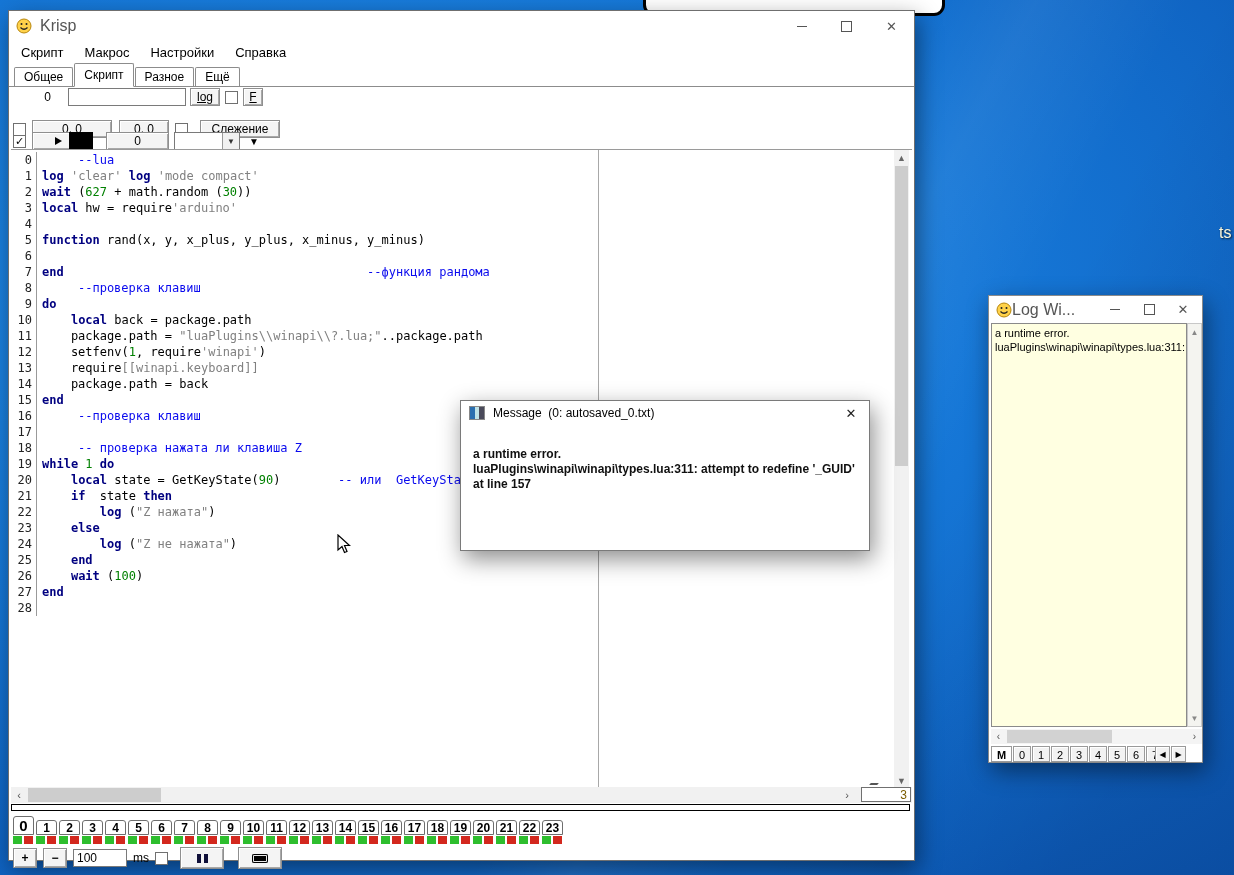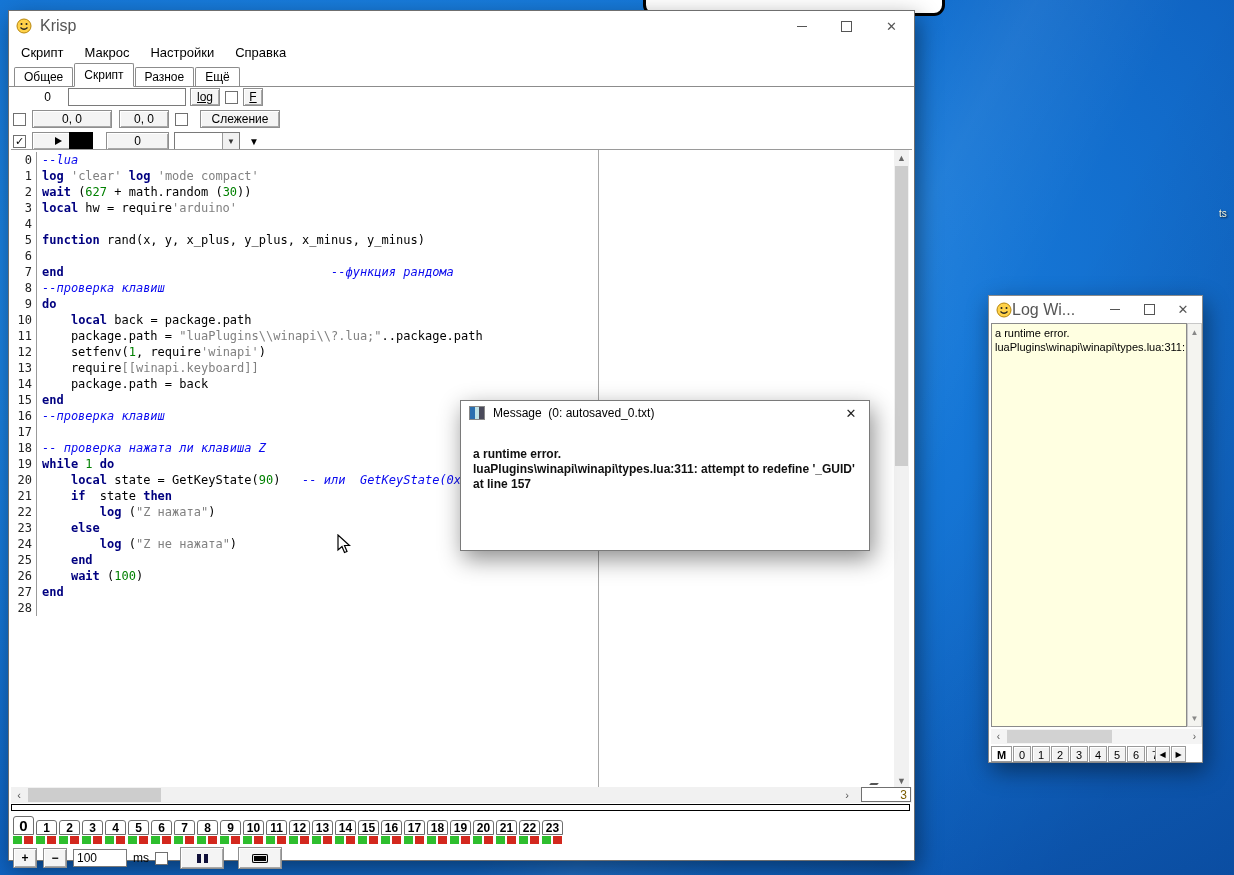--- a/index.html
+++ b/index.html
@@ -4,21 +4,21 @@
 <style>
   html,body{margin:0;padding:0;background:#000;}
   .stage{position:relative;width:1234px;height:875px;overflow:hidden;
          font-family:"Liberation Sans",sans-serif;font-size:12px;color:#000;}
   
   .desktop{position:absolute;inset:0;
     background:radial-gradient(120% 100% at 30% 35%, #2490ec 0%, #1678d8 40%, #0d5cba 78%, #0a4fa6 100%);}
   .desktop::before{content:"";position:absolute;inset:0;
     background:linear-gradient(118deg, rgba(255,255,255,0) 55%, rgba(255,255,255,0.06) 61%, rgba(255,255,255,0) 70%),
                linear-gradient(118deg, rgba(0,0,10,0) 72%, rgba(0,0,25,0.10) 90%);}
-  .icon-label{position:absolute;left:1219px;top:208px;color:#fdf6d8;font-size:10px;
+  .icon-label{position:absolute;left:1219px;top:224px;color:#fdf6d8;font-size:16px;
     text-shadow:1px 1px 2px rgba(0,0,0,.8);}
   .tooltip-frag{position:absolute;left:643px;top:-16px;width:296px;height:26px;background:#fff;
     border:3px solid #000;border-radius:11px;}
   
   .win{position:absolute;background:#fff;border:1px solid #6f6f6f;
        box-shadow:3px 8px 22px rgba(0,0,0,.45);box-sizing:border-box;}
   .tbar{position:absolute;left:0;top:0;right:0;display:flex;align-items:center;background:#fff;}
   .tbar .ttl{color:#555;font-size:16px;}
   .wbtn{width:45px;height:100%;display:flex;align-items:center;justify-content:center;color:#555;}
   .glyph-min{width:10px;border-top:1px solid #555;}
@@ -50,21 +50,21 @@
   .ws-pre{white-space:pre;}
   
   .mw-editor{position:absolute;left:2px;top:138px;width:901px;height:638px;background:#fff;
     border-top:1px solid #9a9a9a;overflow:hidden;}
   .code-lines{position:absolute;left:0;top:2px;right:20px;
     font-family:"DejaVu Sans Mono","Liberation Mono",monospace;font-size:12px;line-height:16px;}
   .cl{display:flex;height:16px;white-space:pre;}
   .gut{width:21px;text-align:right;padding-right:4px;border-right:1px solid #9a9a9a;color:#222;flex:none;}
   .ct{padding-left:5px;white-space:pre;}
   .tk-k{color:var(--kw);font-weight:bold;}
-  .tk-c{color:var(--com);font-style:italic;}
+  .tk-c{color:var(--com);margin-left:36px;}
   .tk-n{color:var(--num);}
   .tk-s{color:var(--str);}
   .tk-p{color:#000;}
   .split{position:absolute;left:587px;top:0;bottom:0;width:1px;background:#a8a8a8;}
   .vsb{position:absolute;left:883px;top:0;bottom:0;width:15px;background:#f1f1f1;}
   .vsb .ar{position:absolute;left:0;width:15px;height:15px;display:flex;align-items:center;justify-content:center;color:#666;font-size:9px;}
   .vsb .thumb{position:absolute;left:1px;width:13px;background:#cdcdcd;}
   .hsb{position:absolute;left:2px;top:776px;width:901px;height:16px;background:#f1f1f1;}
   .hsb .ar{position:absolute;top:0;width:16px;height:16px;display:flex;align-items:center;justify-content:center;color:#555;font-size:11px;}
   .hsb .thumb{position:absolute;top:1px;height:14px;background:#cdcdcd;}
@@ -165,21 +165,21 @@
     </div>
 
     <div class="mw-toolbar">
       <div class="trow" style="top:0;">
         <span style="width:42px;text-align:right;">0</span>
         <input class="tfield" style="margin-left: 17px; width: 118px;" value="">
         <button class="xbtn" style="margin-left:4px;width:30px;text-decoration:underline;">log</button>
         <span class="cb" style="margin-left:5px;"></span>
         <button class="xbtn" style="margin-left:5px;width:20px;text-decoration:underline;">F</button>
       </div>
-      <div class="trow" style="top:22px;">
+      <div class="trow" style="top:32px;">
         <span class="cb" style="margin-left:4px;"></span>
         <button class="xbtn ws-pre" style="margin-left:6px;width:80px;">0, 0</button>
         <button class="xbtn ws-pre" style="margin-left:7px;width:50px;">0, 0</button>
         <span class="cb" style="margin-left:6px;"></span>
         <button class="xbtn" style="margin-left:12px;width:80px;">Слежение</button>
       </div>
       <div class="trow" style="top:44px;">
         <span class="cb" style="margin-left:4px;">✓</span>
         <button class="xbtn" style="margin-left:6px;width:61px;position:relative;">
           <span style="position:absolute;left:22px;top:4px;width:0;height:0;border-left:7px solid #000;border-top:4px solid transparent;border-bottom:4px solid transparent;"></span>

